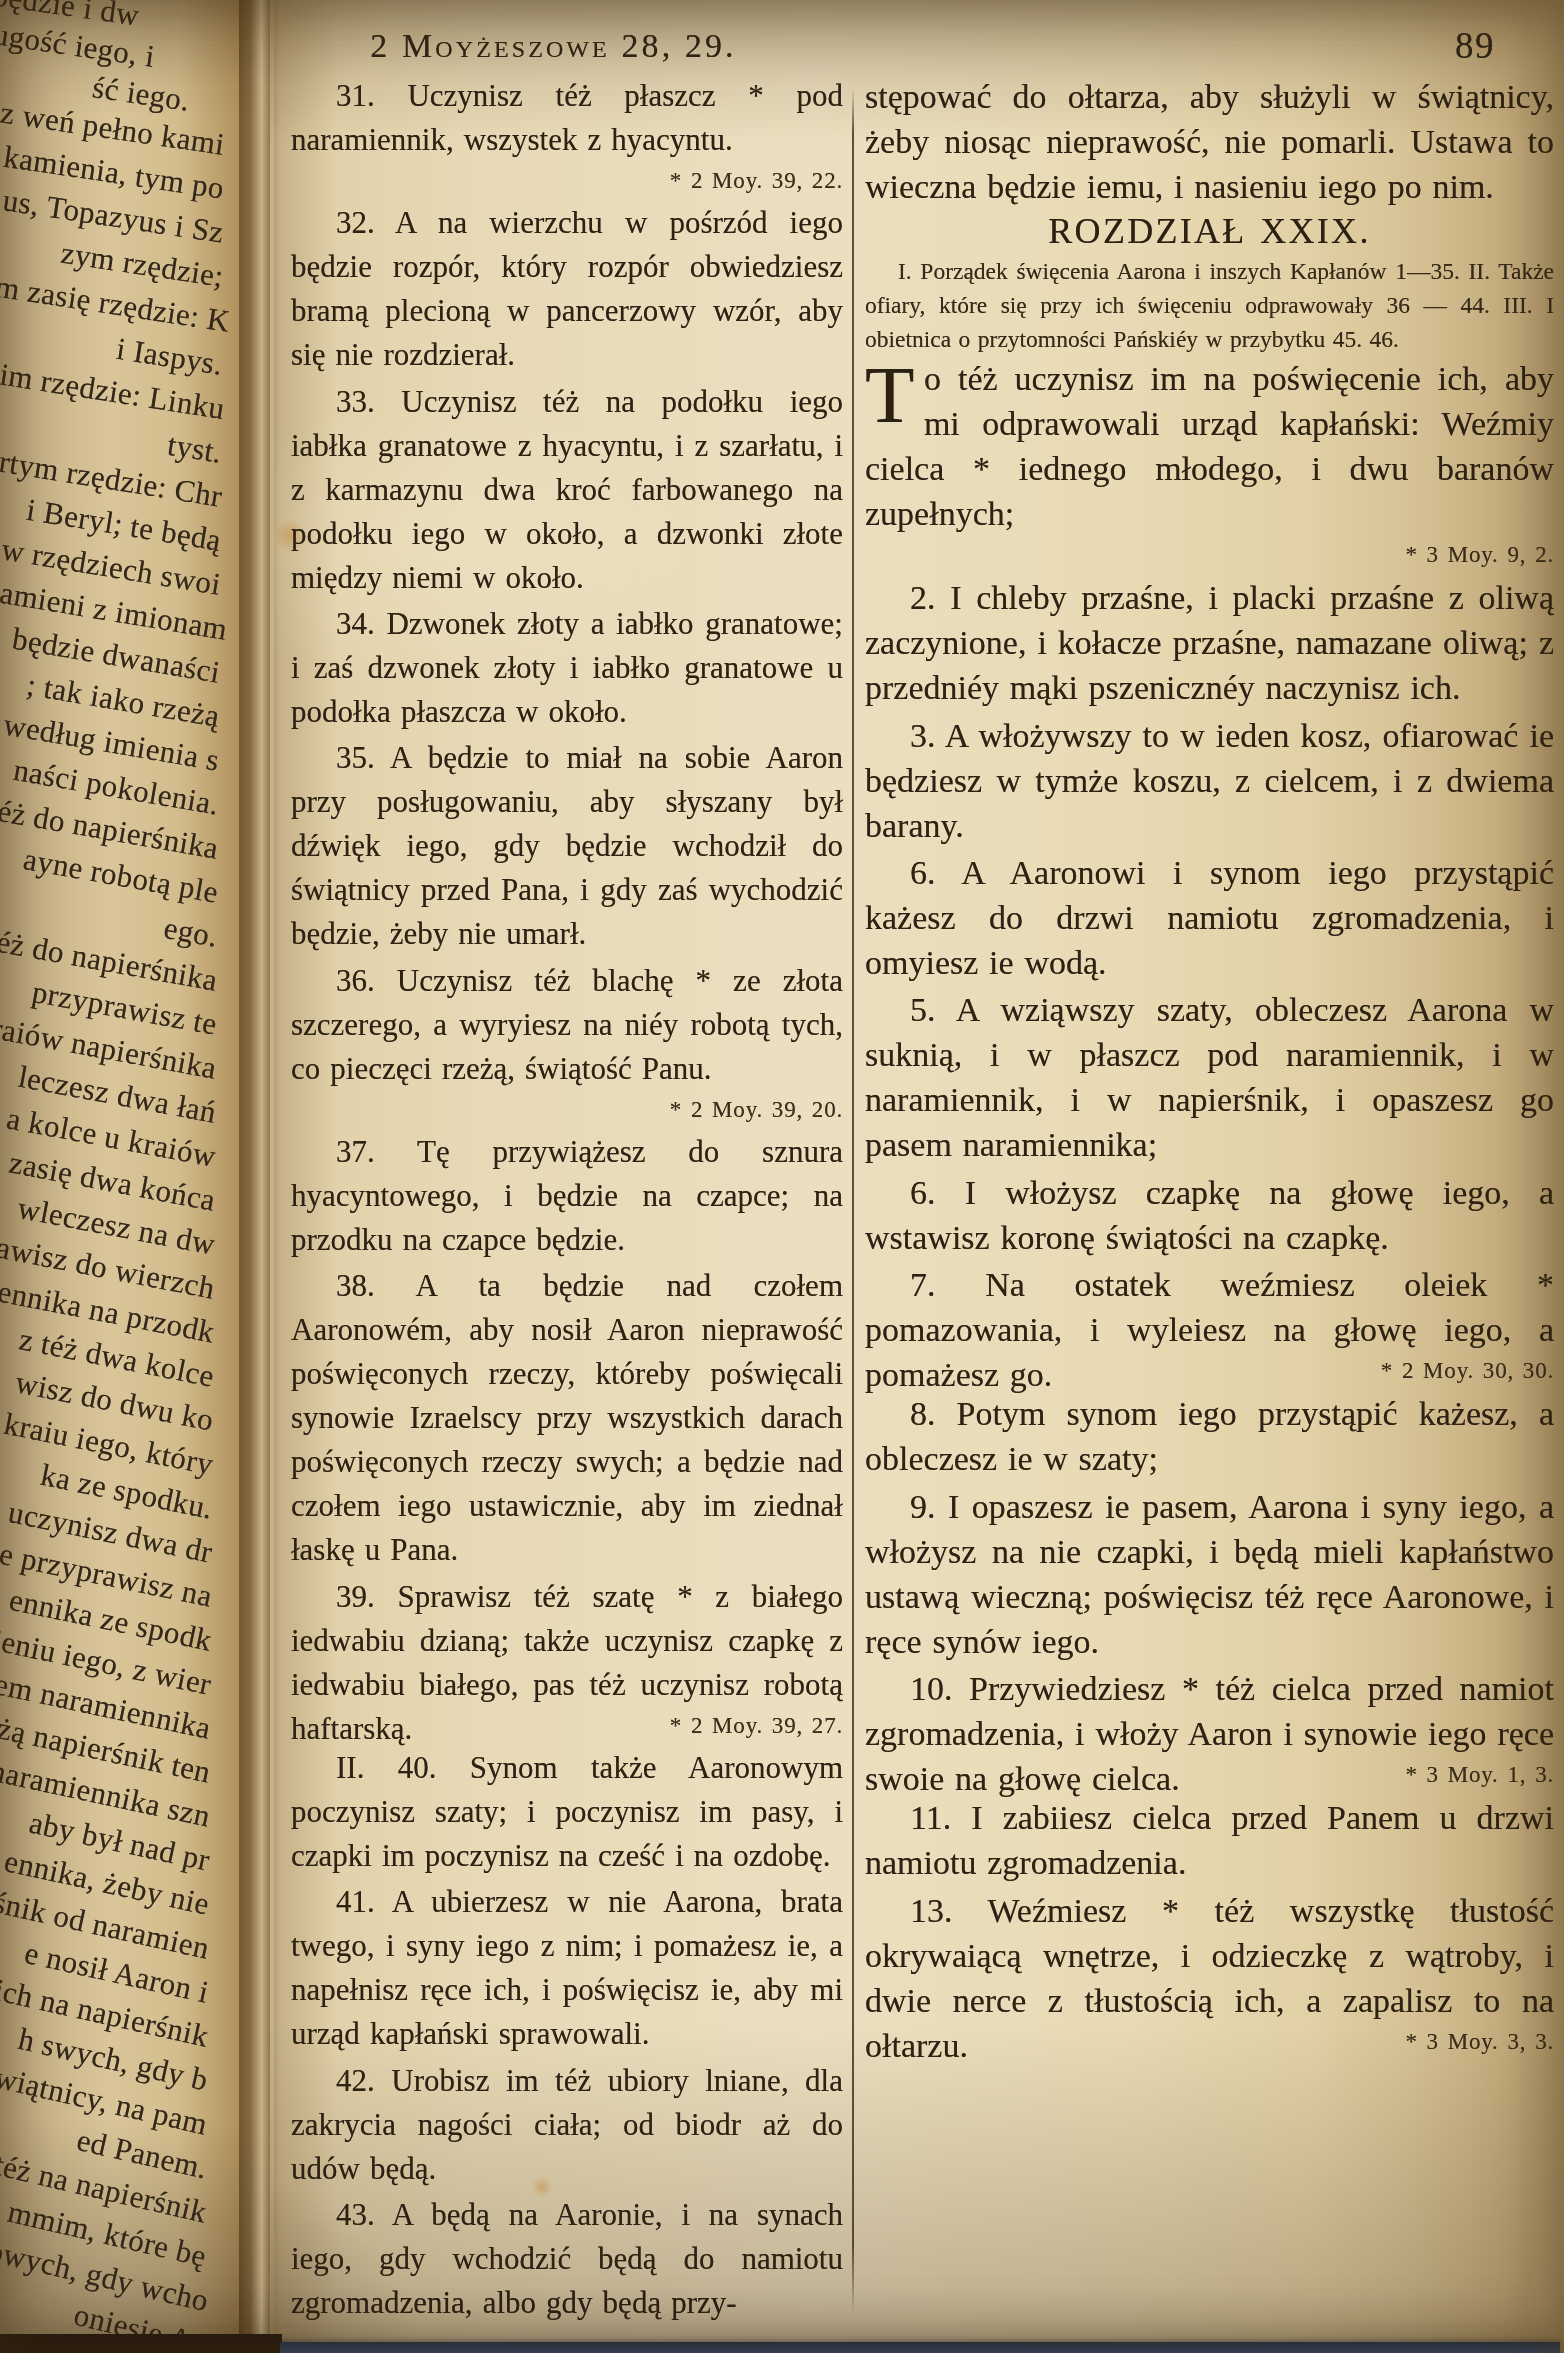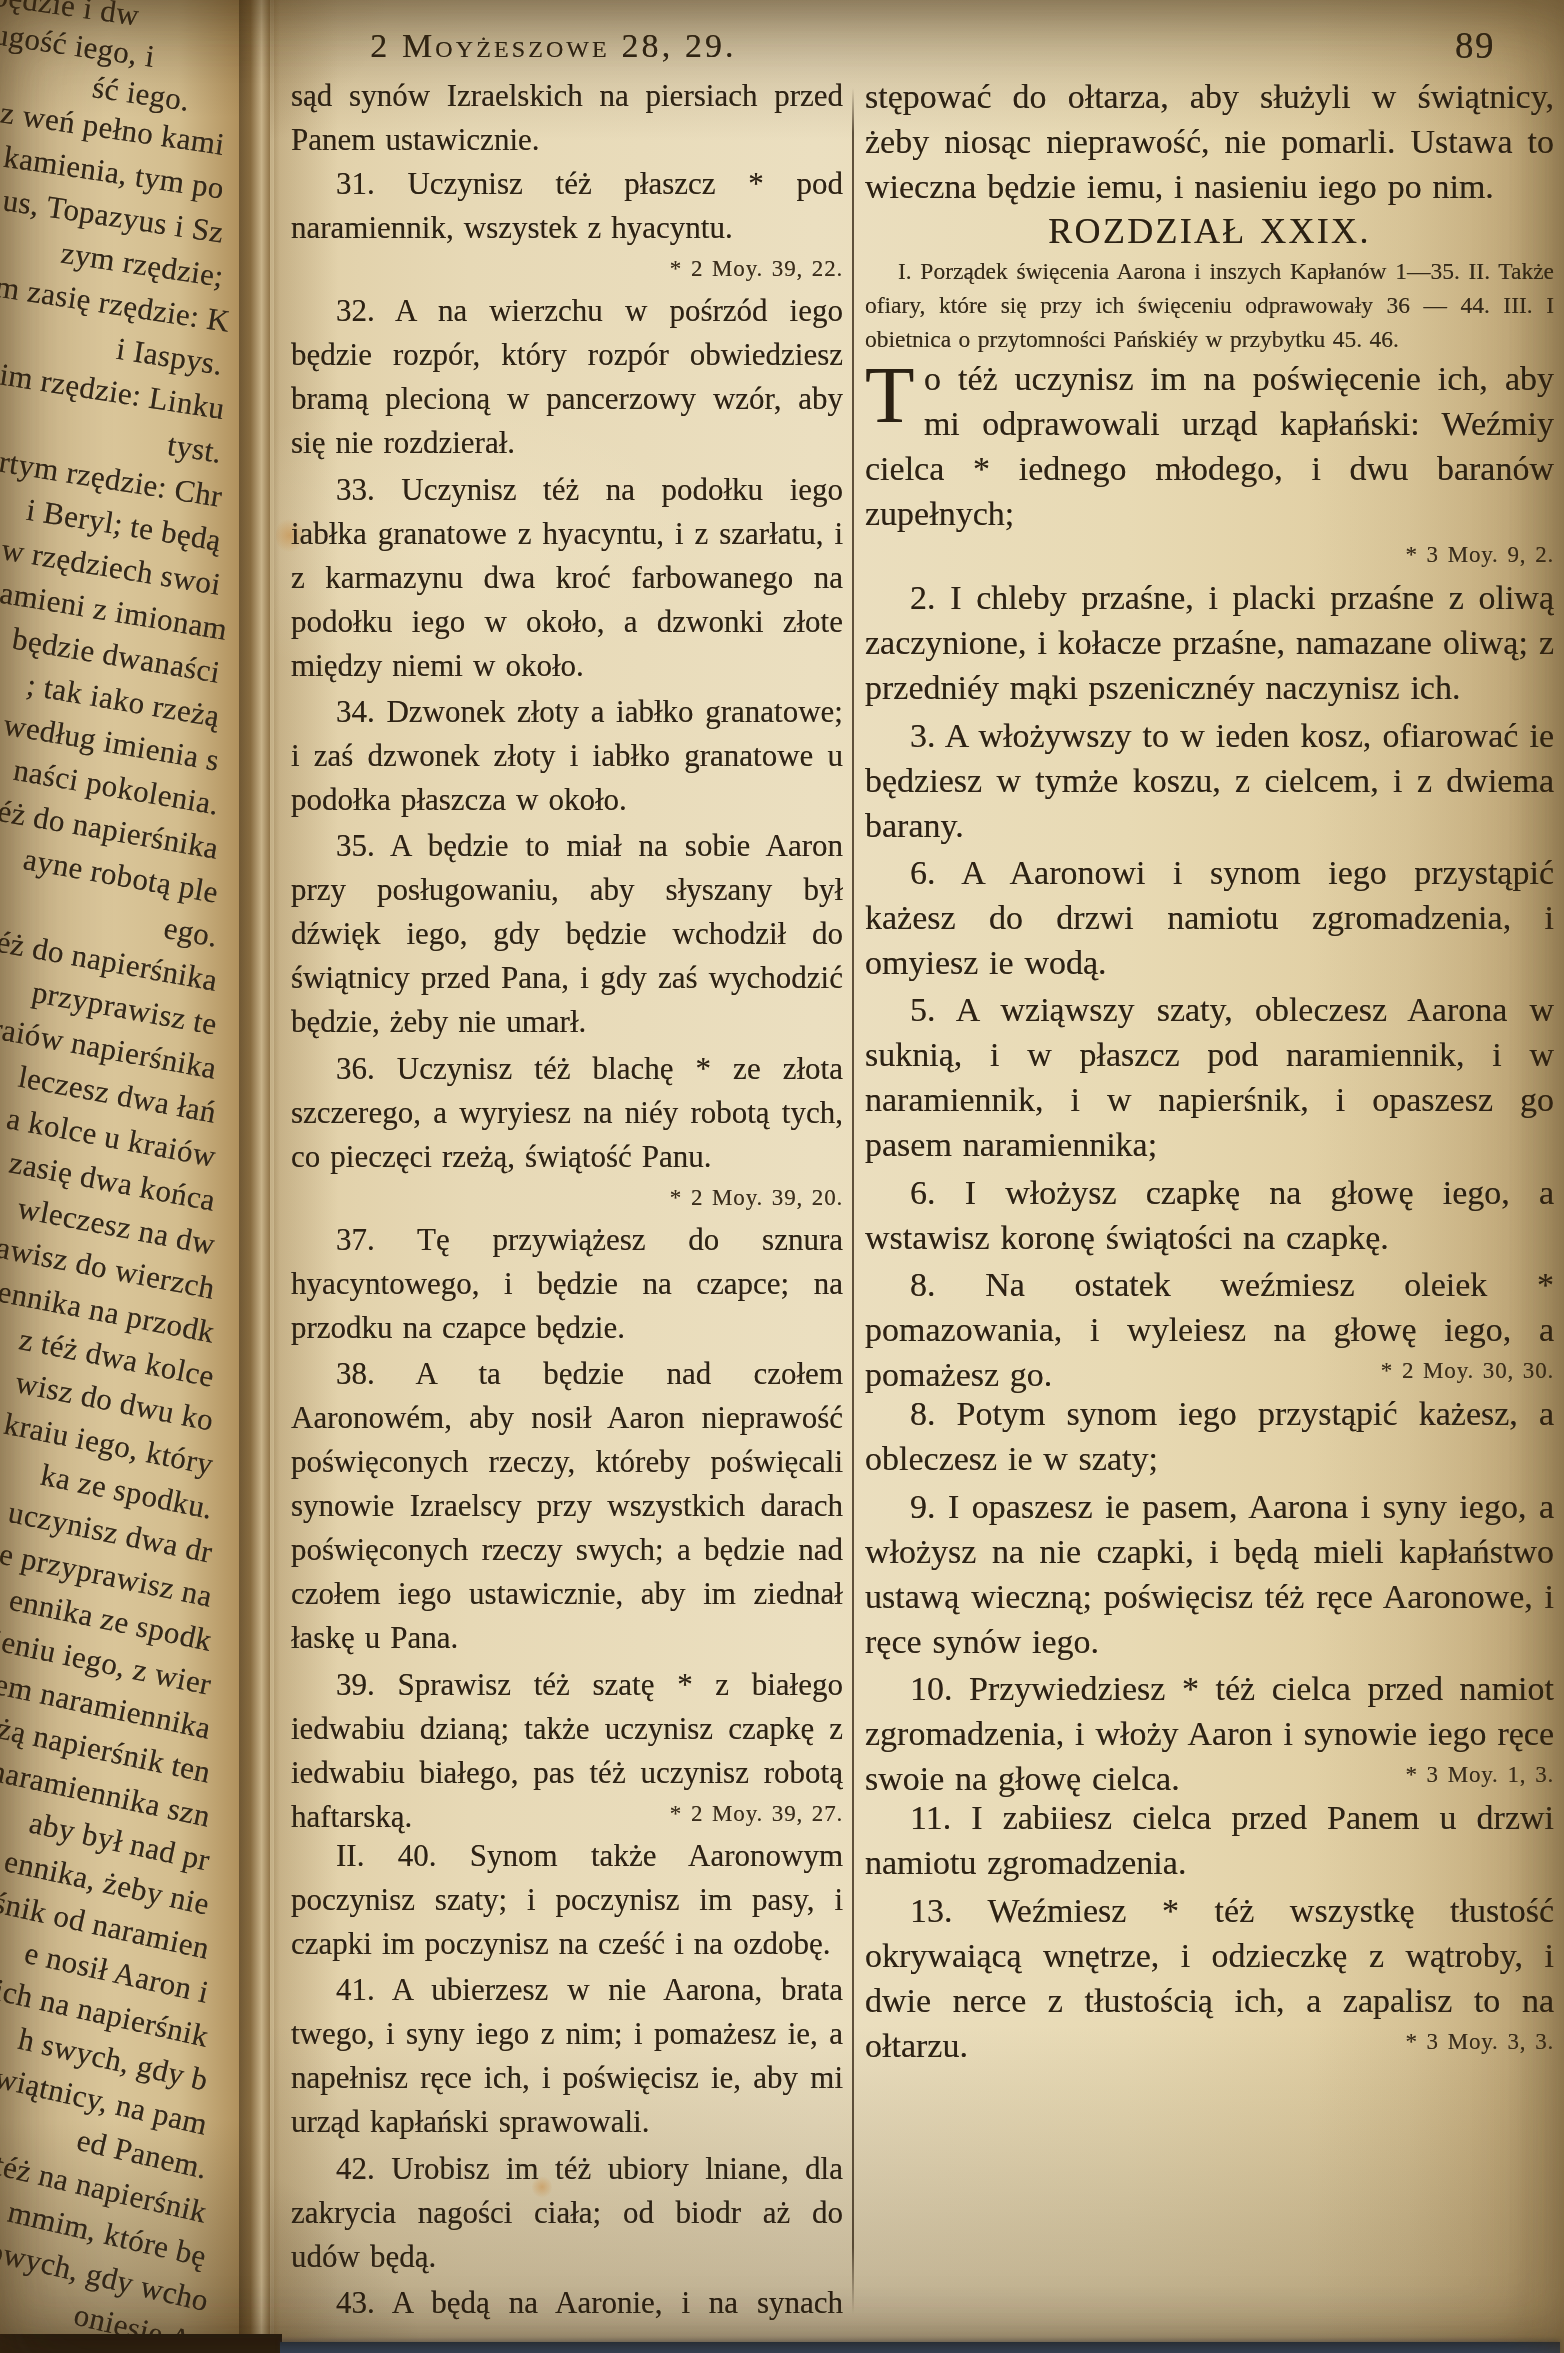--- a/index.html
+++ b/index.html
@@ -217,21 +217,20 @@
 
   <div class="page">
     <div class="stain" style="left:1.6px; top:516px; width:27px; height:39px;"></div>
     <div class="stain" style="left:258px; top:2175px; width:20.3px; height:23.5px;"></div>
   </div>
 
   <div class="page-header-title">2 Moyżeszowe 28, 29.</div>
   <div class="page-number">89</div>
 
   <div class="column col-left">
-    <p class="contin">sąd synów Izraelskich na piersiach przed Panem ustawicznie.</p>
     <div>
         <p class="verse">31. Uczynisz téż płaszcz * pod naramiennik, wszystek z hyacyntu.</p>
         <div class="xref">* 2 Moy. 39, 22.</div>
         <p class="verse">32. A na wierzchu w pośrzód iego będzie rozpór, który rozpór obwiedziesz bramą plecioną w pancerzowy wzór, aby się nie rozdzierał.</p>
         <p class="verse">33. Uczynisz téż na podołku iego iabłka granatowe z hyacyntu, i z szarłatu, i z karmazynu dwa kroć farbowanego na podołku iego w około, a dzwonki złote między niemi w około.</p>
         <p class="verse">34. Dzwonek złoty a iabłko granatowe; i zaś dzwonek złoty i iabłko granatowe u podołka płaszcza w około.</p>
         <p class="verse">35. A będzie to miał na sobie Aaron przy posługowaniu, aby słyszany był dźwięk iego, gdy będzie wchodził do świątnicy przed Pana, i gdy zaś wychodzić będzie, żeby nie umarł.</p>
         <p class="verse">36. Uczynisz téż blachę * ze złota szczerego, a wyryiesz na niéy robotą tych, co pieczęci rzeżą, świątość Panu.</p>
         <div class="xref">* 2 Moy. 39, 20.</div>
         <p class="verse">37. Tę przywiążesz do sznura hyacyntowego, i będzie na czapce; na przodku na czapce będzie.</p>
@@ -252,21 +251,21 @@
     <p class="chapter-heading">ROZDZIAŁ XXIX.</p>
     <p class="chapter-summary">I. Porządek święcenia Aarona i inszych Kapłanów 1—35. II. Także ofiary, które się przy ich święceniu odprawowały 36 — 44. III. I obietnica o przytomności Pańskiéy w przybytku 45. 46.</p>
     <div>
         <p class="verse has-drop"><span class="dropcap">T</span>o téż uczynisz im na poświęcenie ich, aby mi odprawowali urząd kapłański: Weźmiy cielca * iednego młodego, i dwu baranów zupełnych;</p>
         <div class="xref">* 3 Moy. 9, 2.</div>
         <p class="verse">2. I chleby przaśne, i placki przaśne z oliwą zaczynione, i kołacze przaśne, namazane oliwą; z przedniéy mąki pszenicznéy naczynisz ich.</p>
         <p class="verse">3. A włożywszy to w ieden kosz, ofiarować ie będziesz w tymże koszu, z cielcem, i z dwiema barany.</p>
         <p class="verse">6. A Aaronowi i synom iego przystąpić każesz do drzwi namiotu zgromadzenia, i omyiesz ie wodą.</p>
         <p class="verse">5. A wziąwszy szaty, obleczesz Aarona w suknią, i w płaszcz pod naramiennik, i w naramiennik, i w napierśnik, i opaszesz go pasem naramiennika;</p>
         <p class="verse">6. I włożysz czapkę na głowę iego, a wstawisz koronę świątości na czapkę.</p>
-        <p class="verse">8. Na ostatek weźmiesz oleiek * pomazowania, i wyleiesz na głowę iego, a pomażesz go.</p>
+        <p class="verse">7. Na ostatek weźmiesz oleiek * pomazowania, i wyleiesz na głowę iego, a pomażesz go.</p>
         <div class="xref inline">* 2 Moy. 30, 30.</div>
         <p class="verse">8. Potym synom iego przystąpić każesz, a obleczesz ie w szaty;</p>
         <p class="verse">9. I opaszesz ie pasem, Aarona i syny iego, a włożysz na nie czapki, i będą mieli kapłaństwo ustawą wieczną; poświęcisz téż ręce Aaronowe, i ręce synów iego.</p>
         <p class="verse">10. Przywiedziesz * téż cielca przed namiot zgromadzenia, i włoży Aaron i synowie iego ręce swoie na głowę cielca.</p>
         <div class="xref inline">* 3 Moy. 1, 3.</div>
         <p class="verse">11. I zabiiesz cielca przed Panem u drzwi namiotu zgromadzenia.</p>
         <p class="verse">13. Weźmiesz * téż wszystkę tłustość okrywaiącą wnętrze, i odzieczkę z wątroby, i dwie nerce z tłustością ich, a zapalisz to na ołtarzu.</p>
         <div class="xref inline">* 3 Moy. 3, 3.</div>
       </div>
   </div>

